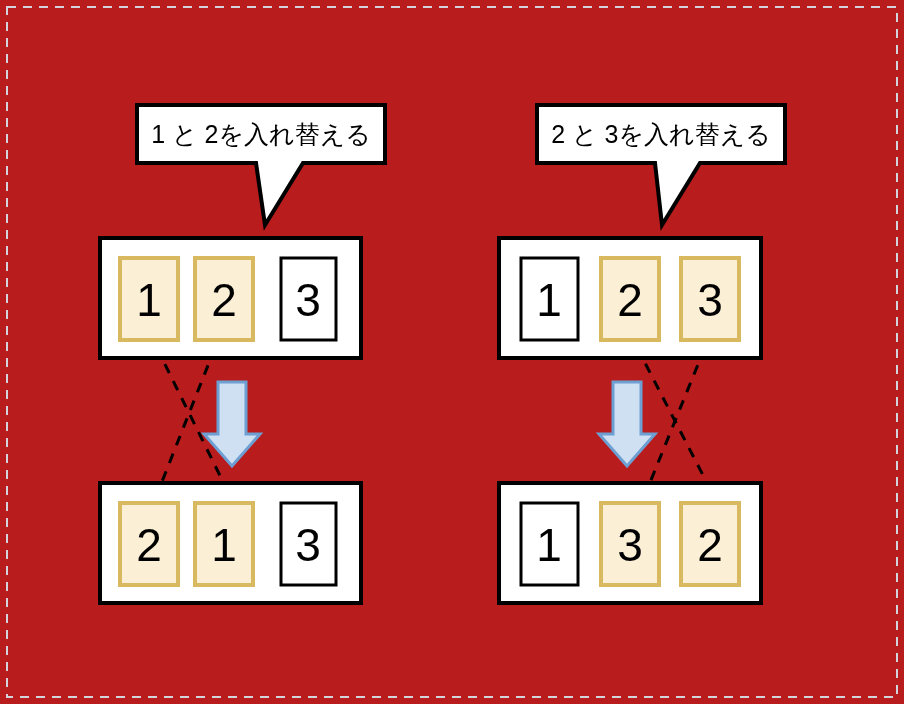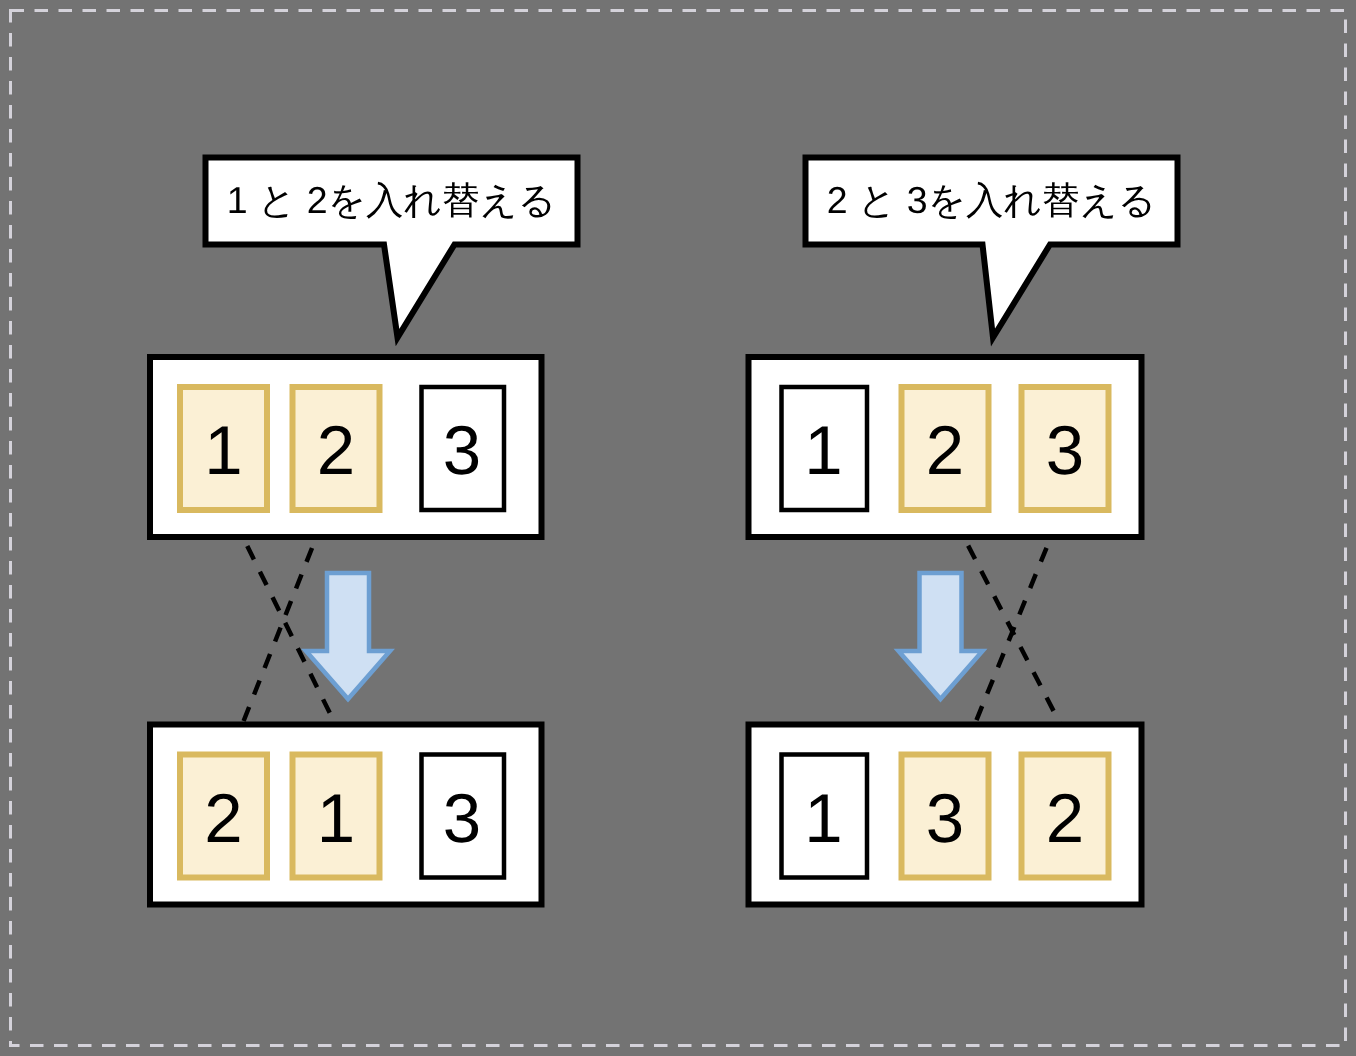--- a/index.html
+++ b/index.html
@@ -10,21 +10,21 @@
   body {
     width: 904px;
     height: 704px;
     font-family: "Liberation Sans", "DejaVu Sans", sans-serif;
     overflow: hidden;
   }
   #canvas {
     position: relative;
     width: 904px;
     height: 704px;
-    background: #737373;
+    background: #b91c1c;
   }
   #canvas svg {
     position: absolute;
     top: 0;
     left: 0;
   }
   .outer-frame {
     fill: none;
     stroke: #d4d2da;
     stroke-width: 2;

